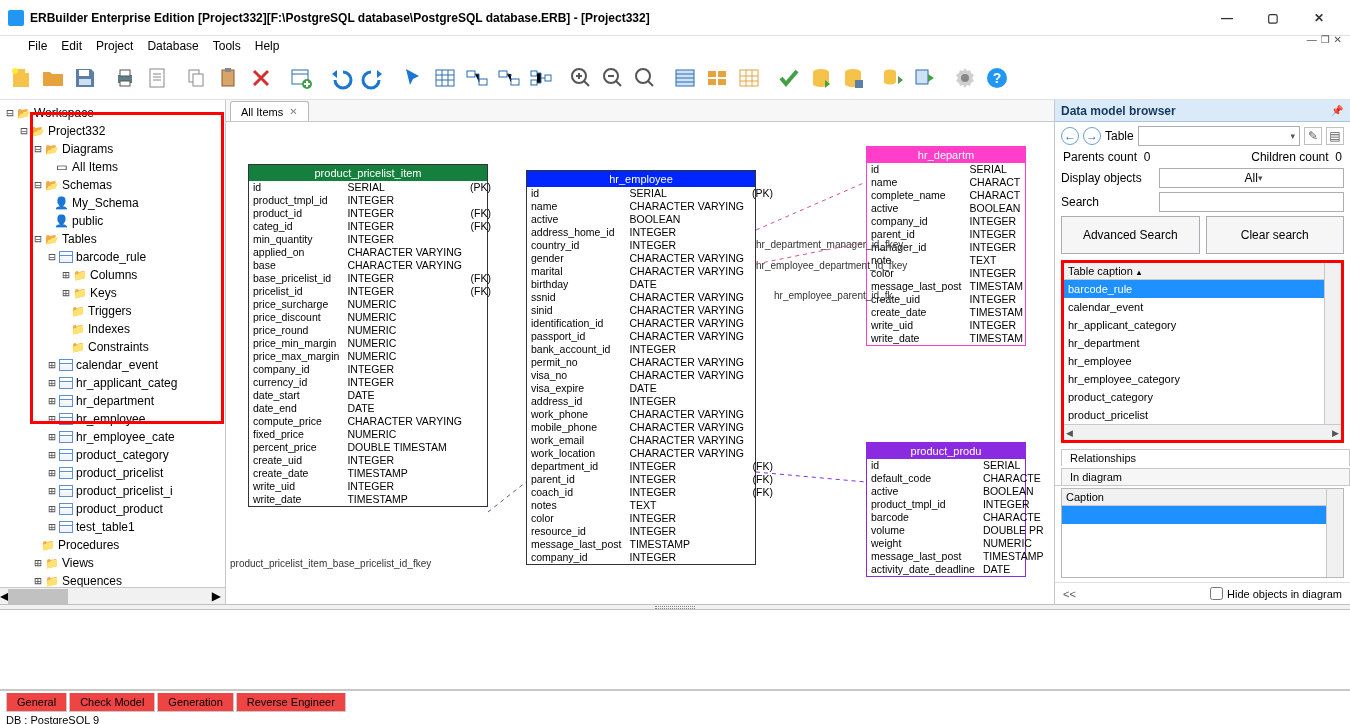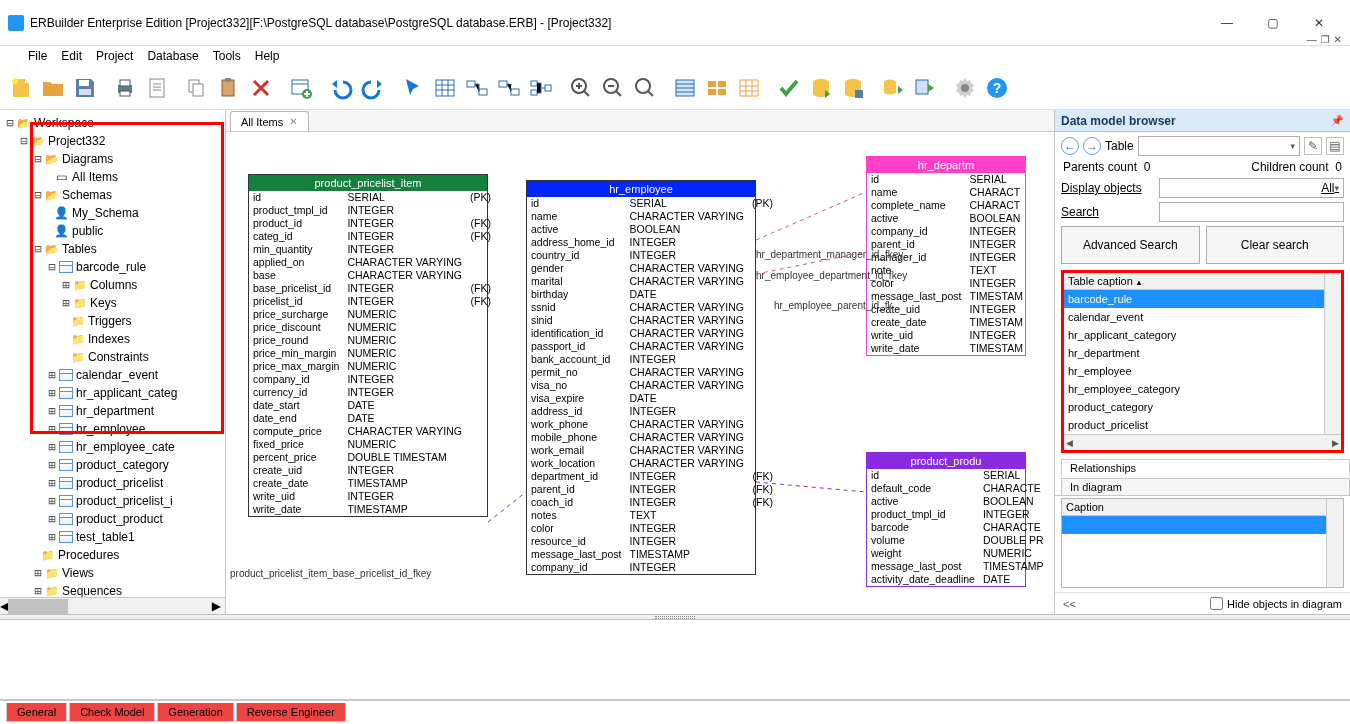--- a/index.html
+++ b/index.html
@@ -1,17 +1,17 @@
 <!DOCTYPE html>
 <html><head>
 <meta charset="utf-8">
 <style>
 * { box-sizing: border-box; margin: 0; padding: 0; }
 html, body { width: 1350px; height: 724px; font-family: "Segoe UI", Tahoma, sans-serif; font-size: 12px; background: #ffffff; overflow: hidden; color: #000; }
-.titlebar { height: 46px; display: flex; align-items: center; padding: 0 8px; background: #ffffff; border-bottom: 1px solid #e0e0e0; }
+.titlebar { height: 36px; display: flex; align-items: center; padding: 0 8px; background: #ffffff; border-bottom: 1px solid #e0e0e0; font-weight: bold; }
 .titlebar .app-icon { width: 16px; height: 16px; background: #2196f3; border-radius: 2px; margin-right: 6px; }
 .titlebar .title-text { flex: 1; font-size: 12px; color: #000; }
 .titlebar .winbtn { width: 46px; height: 30px; display: flex; align-items: center; justify-content: center; color: #333; }
 .menubar { height: 20px; display: flex; align-items: center; padding-left: 28px; background: #ffffff; }
 .menubar .menu-item { margin-right: 14px; color: #000; cursor: pointer; }
 .subwin { position: absolute; right: 8px; top: 34px; display: flex; gap: 4px; }
 .subwin span { font-size: 10px; color: #555; }
 .toolbar { height: 44px; display: flex; align-items: center; padding: 4px 6px; background: #ffffff; border-bottom: 1px solid #e0e0e0; gap: 2px; }
 .tbbtn { width: 30px; height: 30px; display: flex; align-items: center; justify-content: center; border-radius: 3px; cursor: pointer; }
 .tbbtn svg { width: 24px; height: 24px; }
@@ -44,21 +44,21 @@
 .right-pane { width: 296px; border-left:1px solid #c8c8c8; background:#ffffff; display:flex; flex-direction:column;}
 .panel-title { height:22px; background:#dbeaf9; border-bottom:1px solid #aac4de; display:flex; align-items:center; padding:0 6px; font-weight:bold; color:#14395d; justify-content:space-between;}
 .panel-title .pin { font-size:10px;}
 .panel-body { padding:4px 6px; display:flex; flex-direction:column; gap:4px;}
 .nav-row { display:flex; align-items:center; gap:4px; }
 .nav-arrow { width:18px; height:18px; border:1px solid #6aa0d8; border-radius:9px; display:flex; align-items:center; justify-content:center; color:#2b6cb0;}
 .combo { flex:1; border:1px solid #abadb3; height:20px; background:#fff; display:flex; align-items:center; justify-content:flex-end; padding:0 4px;}
 .combo::after{content:"▾"; color:#555; font-size:9px;}
 .mini-btn { width:18px; height:18px; border:1px solid #c0c0c0; display:flex;align-items:center;justify-content:center; color:#555;}
 .counts-row { display:flex; justify-content:space-between; padding:0 2px;}
-.form-row { display:flex; align-items:center; gap:8px;text-decoration:underline;}
+.form-row { display:flex; align-items:center; gap:8px;}
 .form-row label { width:90px;}
 .form-row .input { flex:1; border:1px solid #abadb3; height:20px; background:#fff;}
 .btn { border:1px solid #abadb3; background:#f6f6f6; padding:11px 8px; cursor:pointer; text-align:center;}
 .btn-row { display:flex; gap:6px; }
 .btn-row .btn { flex:1;}
 .grid { border:1px solid #b8b8b8; margin:2px 6px; background:#fff; }
 .grid .ghead { background:#f1f1f1; border-bottom:1px solid #c8c8c8; padding:2px 4px; font-size:11px; display:flex; justify-content:space-between;}
 .grid .ghead .srt::after{content:"▴"; margin-left:4px; font-size:9px;}
 .grid .gitem { padding:1px 4px; font-size:11px; line-height:16px; }
 .grid .sel { background:#1e90ff; color:#fff;}
@@ -775,21 +775,21 @@
         <div class="combo"></div>
         <div class="mini-btn">✎</div>
         <div class="mini-btn">▤</div>
       </div>
       <div class="counts-row">
         <span><span>Parents count</span>&nbsp;&nbsp;<span>0</span></span>
         <span><span>Children count</span>&nbsp;&nbsp;<span>0</span></span>
       </div>
       <div class="form-row">
         <label>Display objects</label>
-        <div class="combo" style="justify-content:flex-end">
+        <div class="combo" style="justify-content:center">
             <span style="padding-left:4px">All</span>
           </div>
       </div>
       <div class="form-row">
         <label>Search</label>
         <div class="input"></div>
       </div>
       <div class="btn-row">
         <div class="btn">Advanced Search</div>
         <div class="btn">Clear search</div>

